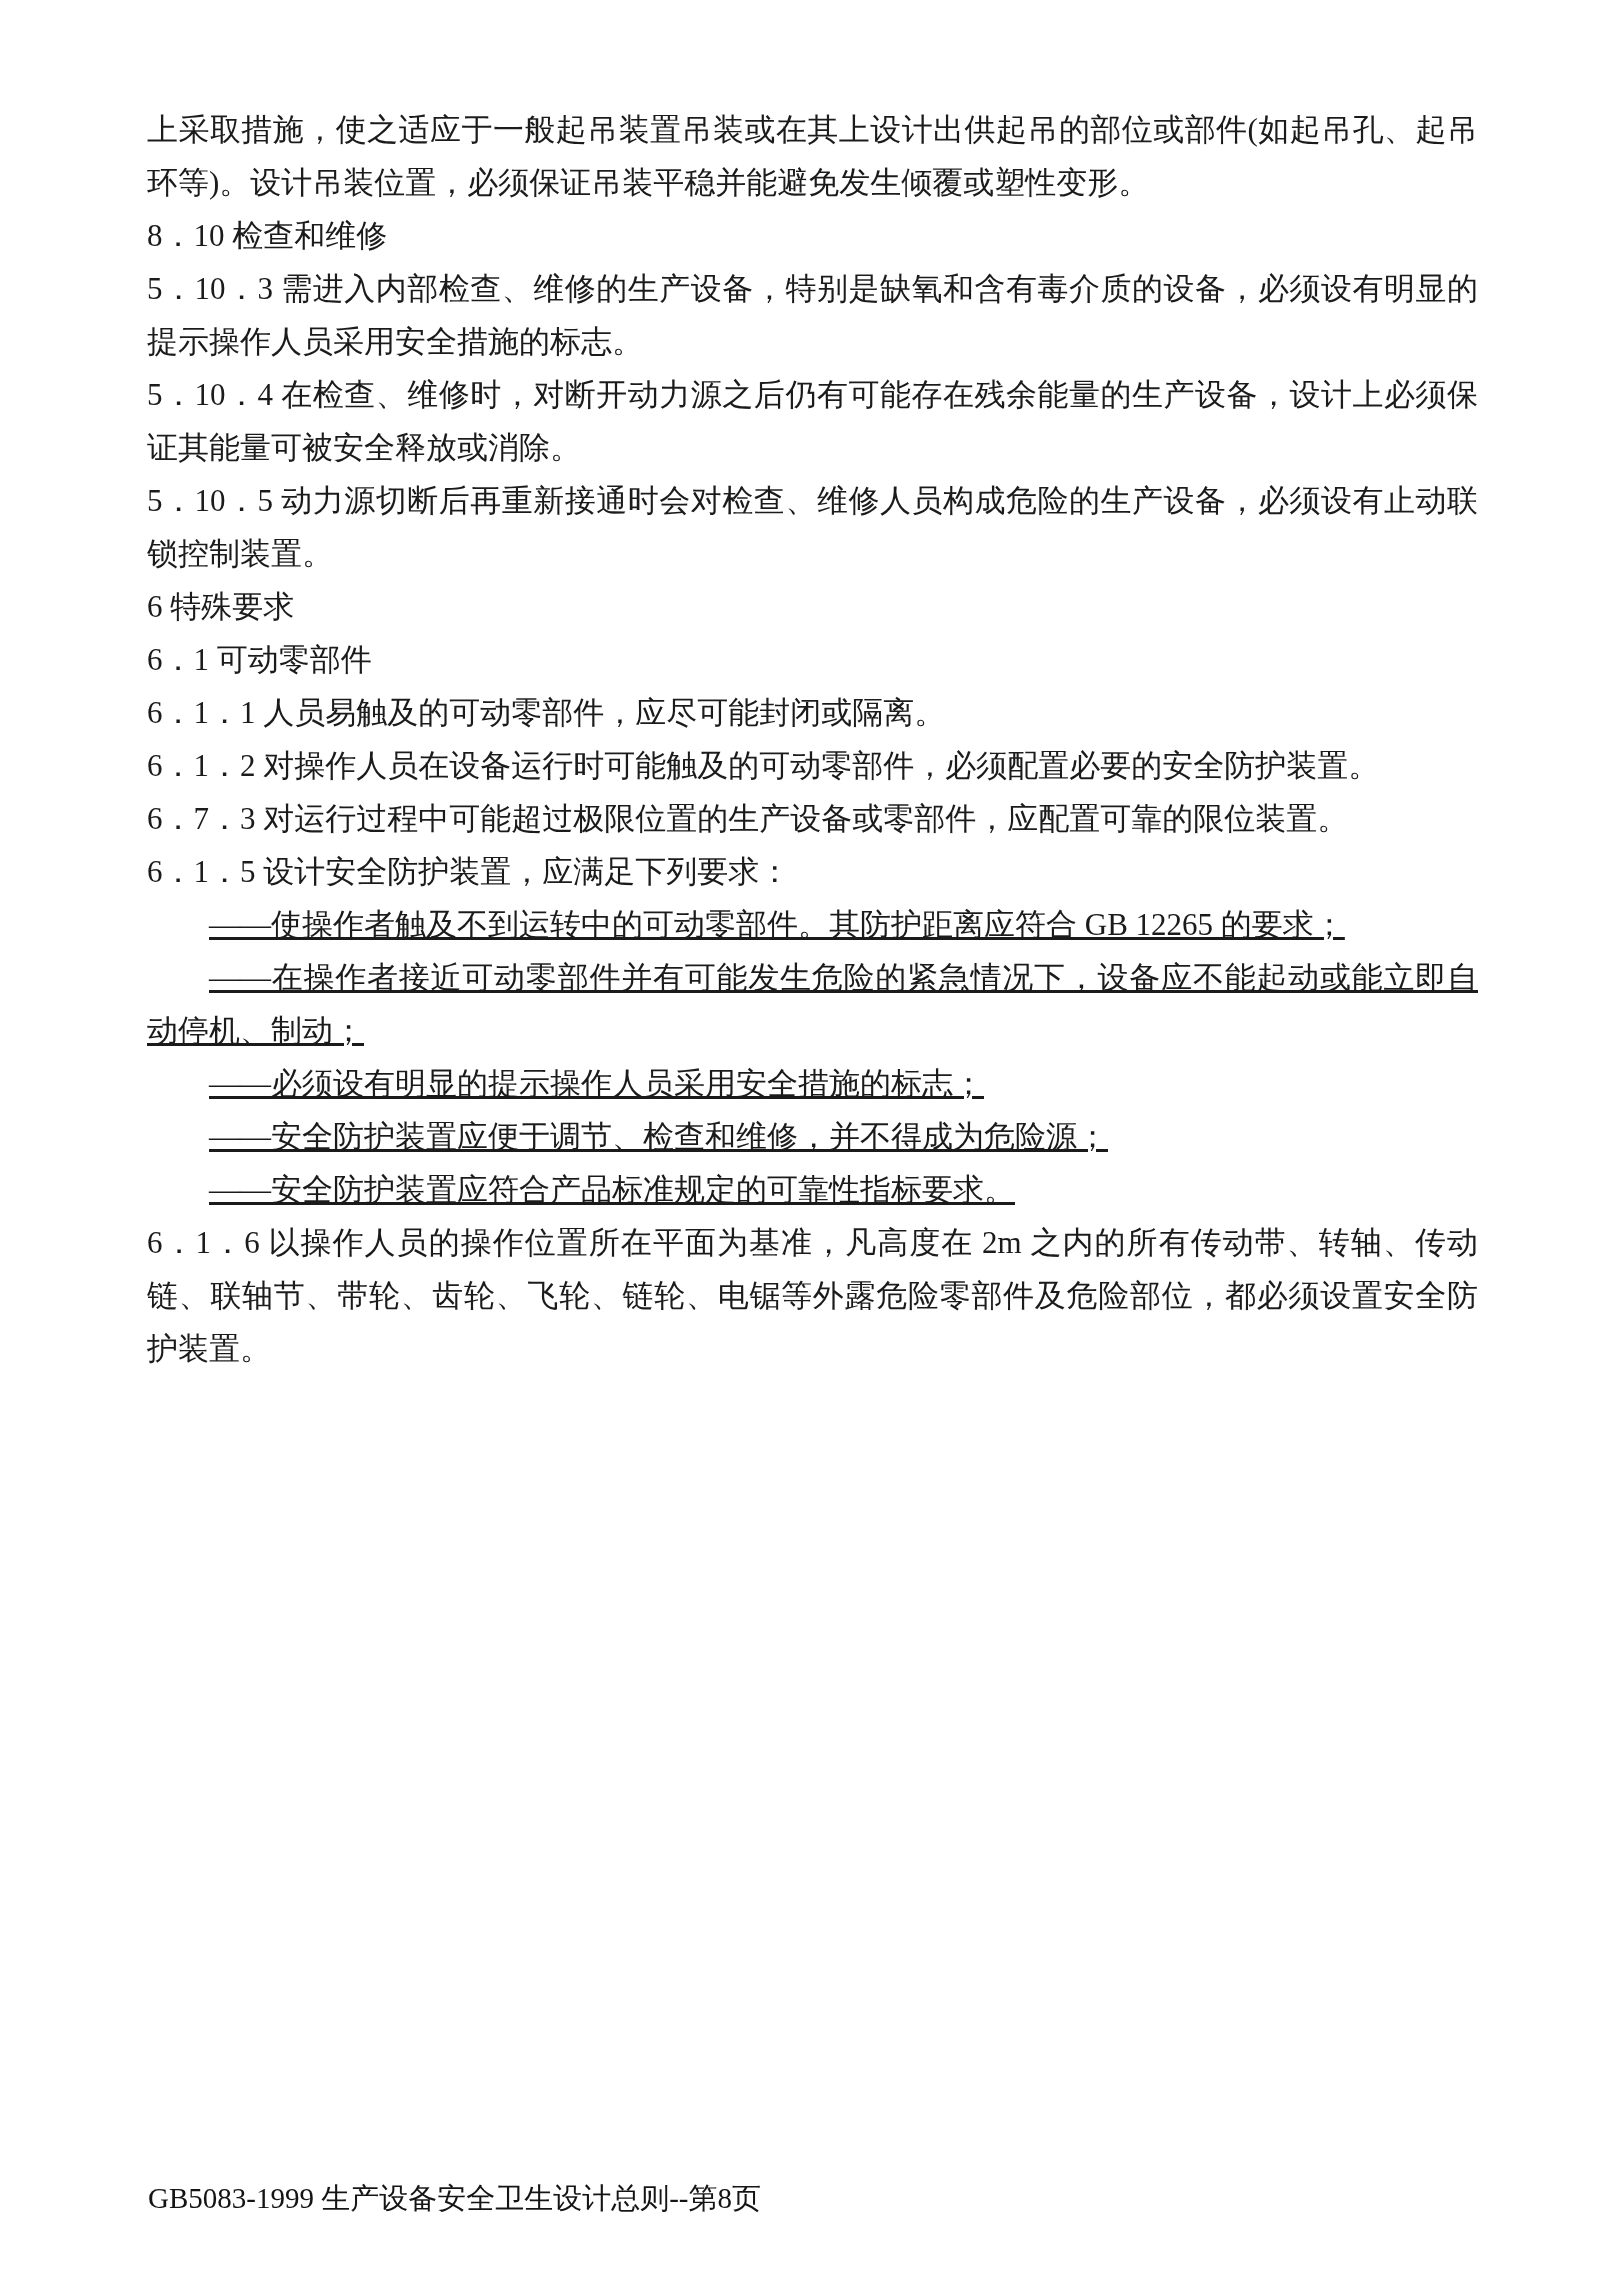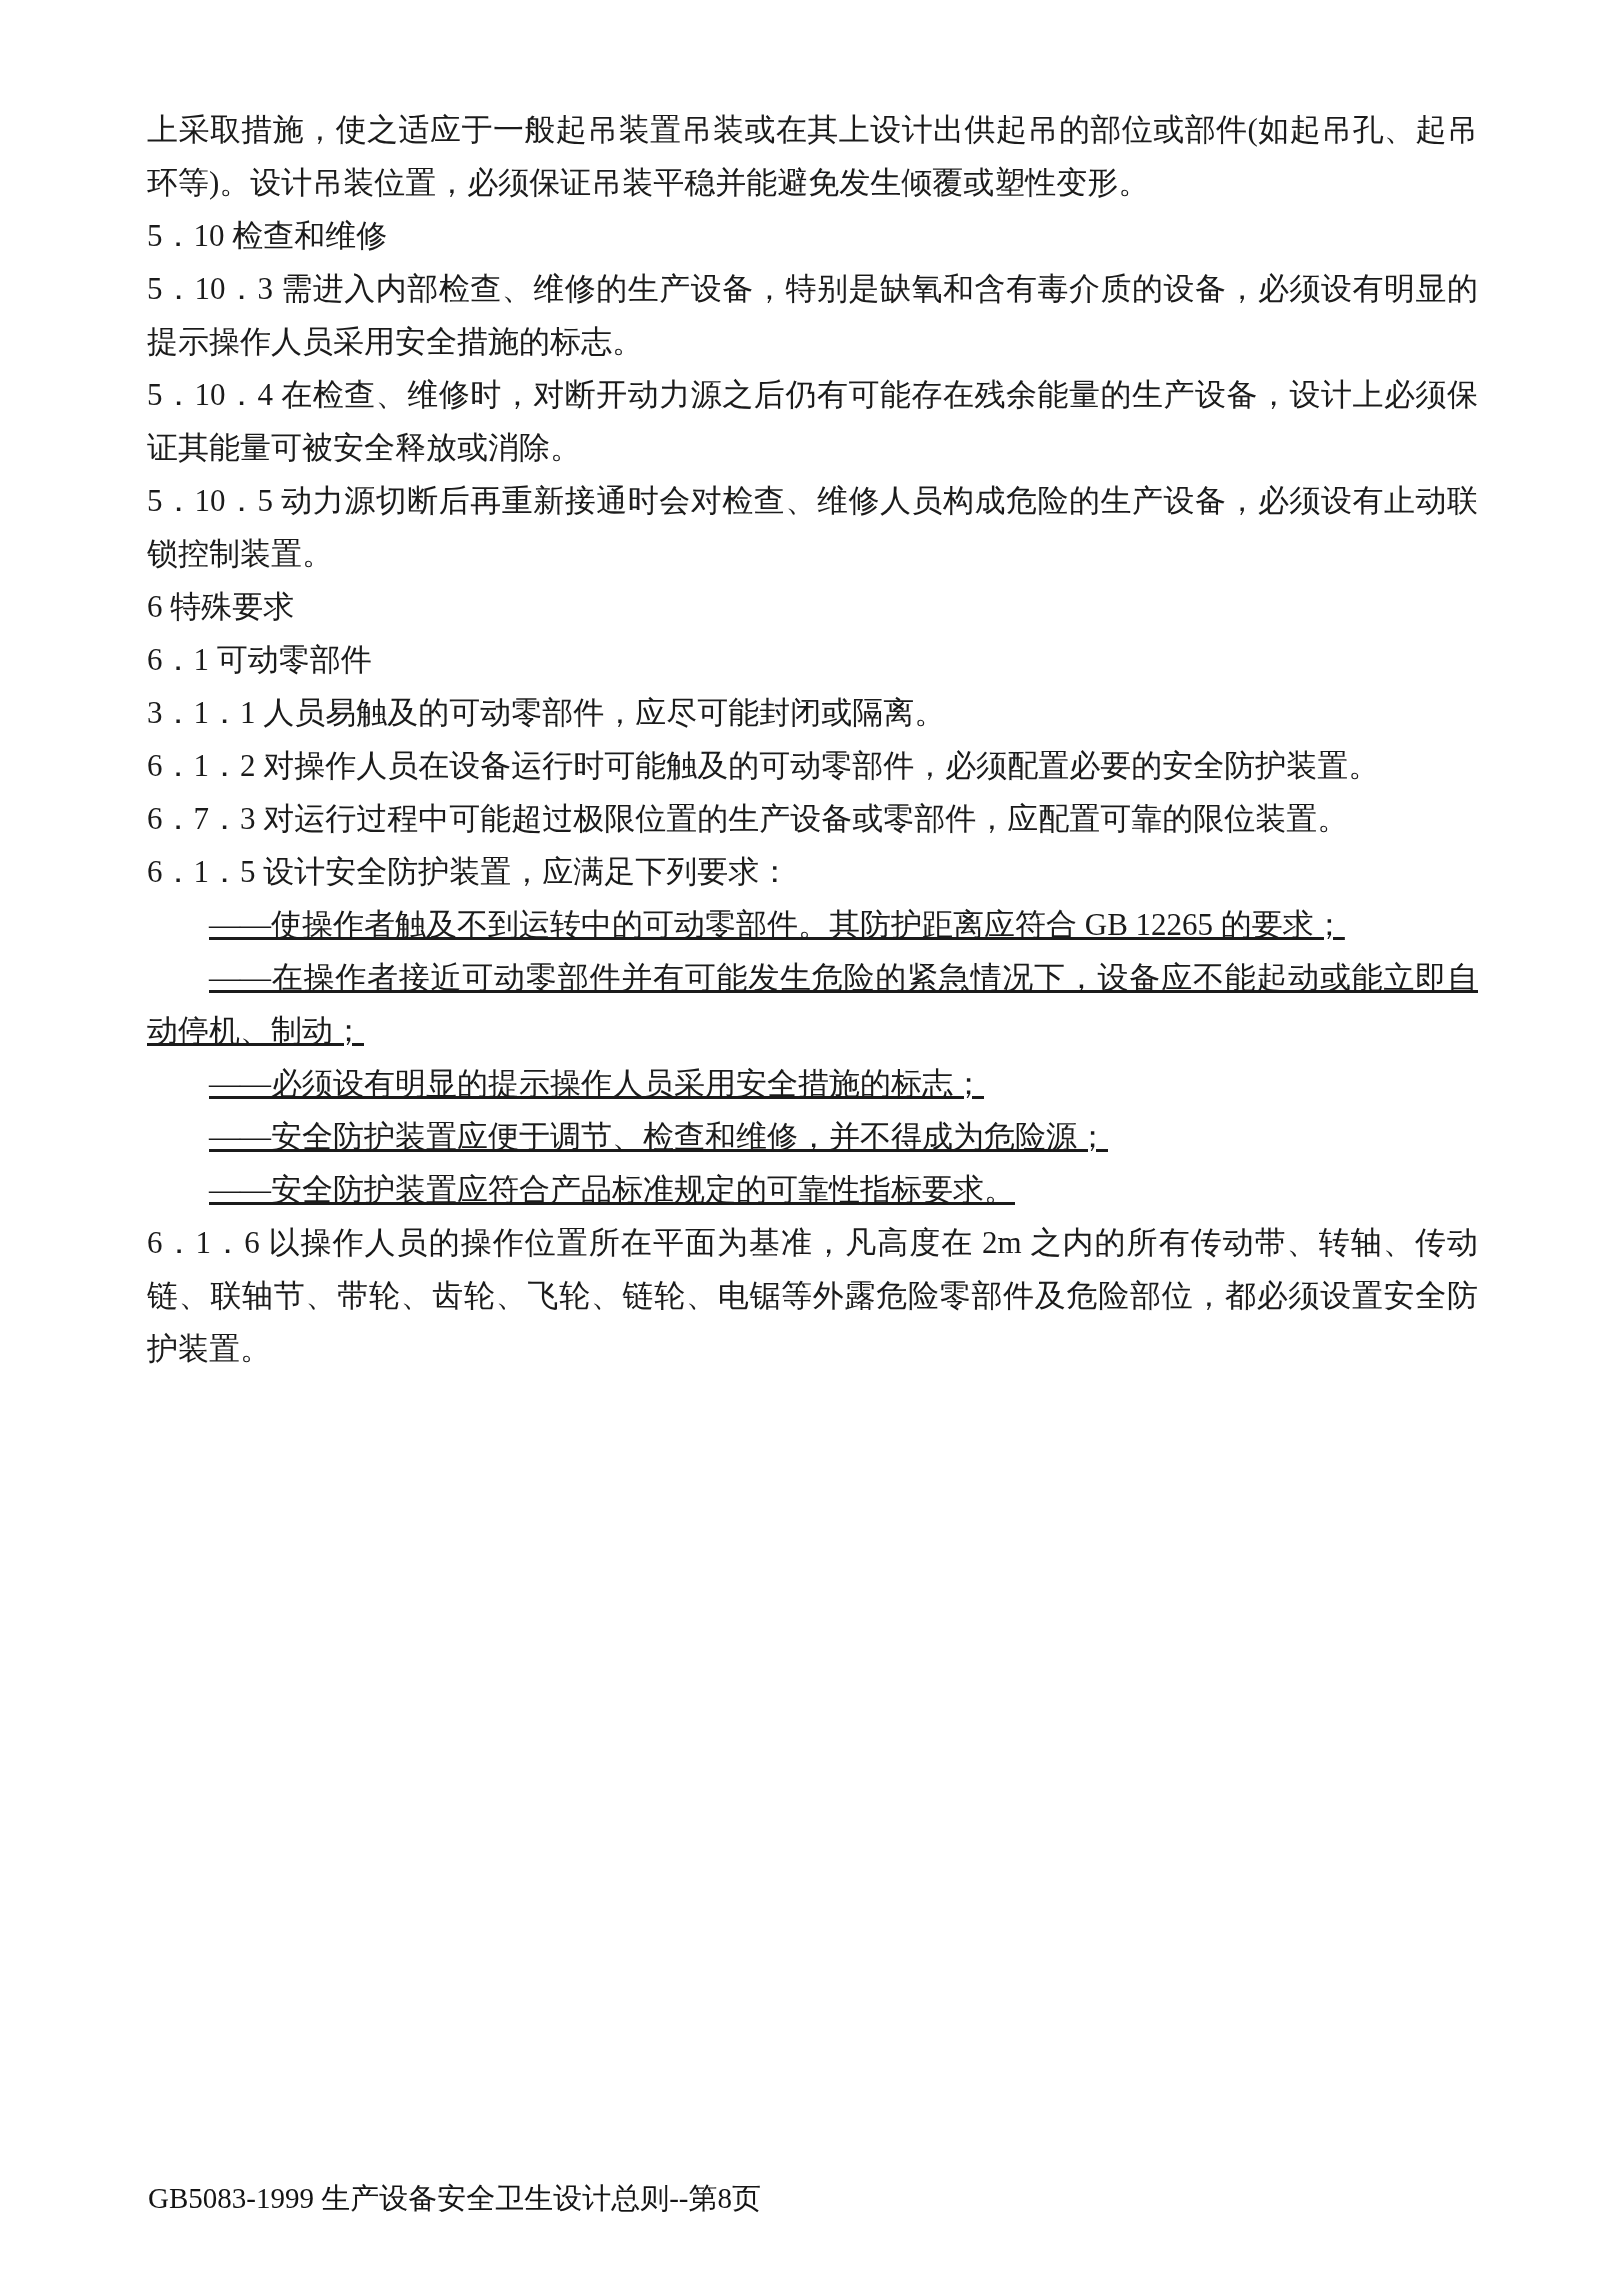--- a/index.html
+++ b/index.html
@@ -46,27 +46,27 @@
     white-space: nowrap;
     margin-left: 48px;
   }
 </style>
 </head>
 <body>
 
 <div class="page">
   <main class="content">
       <p class="para">上采取措施，使之适应于一般起吊装置吊装或在其上设计出供起吊的部位或部件(如起吊孔、起吊环等)。设计吊装位置，必须保证吊装平稳并能避免发生倾覆或塑性变形。</p>
-      <p class="para">5．10 检查和维修</p>
+      <p class="para">8．10 检查和维修</p>
       <p class="para">5．10．3 需进入内部检查、维修的生产设备，特别是缺氧和含有毒介质的设备，必须设有明显的提示操作人员采用安全措施的标志。</p>
       <p class="para">5．10．4 在检查、维修时，对断开动力源之后仍有可能存在残余能量的生产设备，设计上必须保证其能量可被安全释放或消除。</p>
       <p class="para">5．10．5 动力源切断后再重新接通时会对检查、维修人员构成危险的生产设备，必须设有止动联锁控制装置。</p>
       <p class="para">6 特殊要求</p>
       <p class="para">6．1 可动零部件</p>
-      <p class="para">3．1．1 人员易触及的可动零部件，应尽可能封闭或隔离。</p>
+      <p class="para">6．1．1 人员易触及的可动零部件，应尽可能封闭或隔离。</p>
       <p class="para">6．1．2 对操作人员在设备运行时可能触及的可动零部件，必须配置必要的安全防护装置。</p>
       <p class="para">6．7．3 对运行过程中可能超过极限位置的生产设备或零部件，应配置可靠的限位装置。</p>
       <p class="para">6．1．5 设计安全防护装置，应满足下列要求：</p>
       <p class="para dash">——使操作者触及不到运转中的可动零部件。其防护距离应符合 GB 12265 的要求；</p>
       <p class="para dash">——在操作者接近可动零部件并有可能发生危险的紧急情况下，设备应不能起动或能立即自动停机、制动；</p>
       <p class="para dash">——必须设有明显的提示操作人员采用安全措施的标志；</p>
       <p class="para dash">——安全防护装置应便于调节、检查和维修，并不得成为危险源；</p>
       <p class="para dash">——安全防护装置应符合产品标准规定的可靠性指标要求。</p>
       <p class="para">6．1．6 以操作人员的操作位置所在平面为基准，凡高度在 2m 之内的所有传动带、转轴、传动链、联轴节、带轮、齿轮、飞轮、链轮、电锯等外露危险零部件及危险部位，都必须设置安全防护装置。</p>
     </main>

